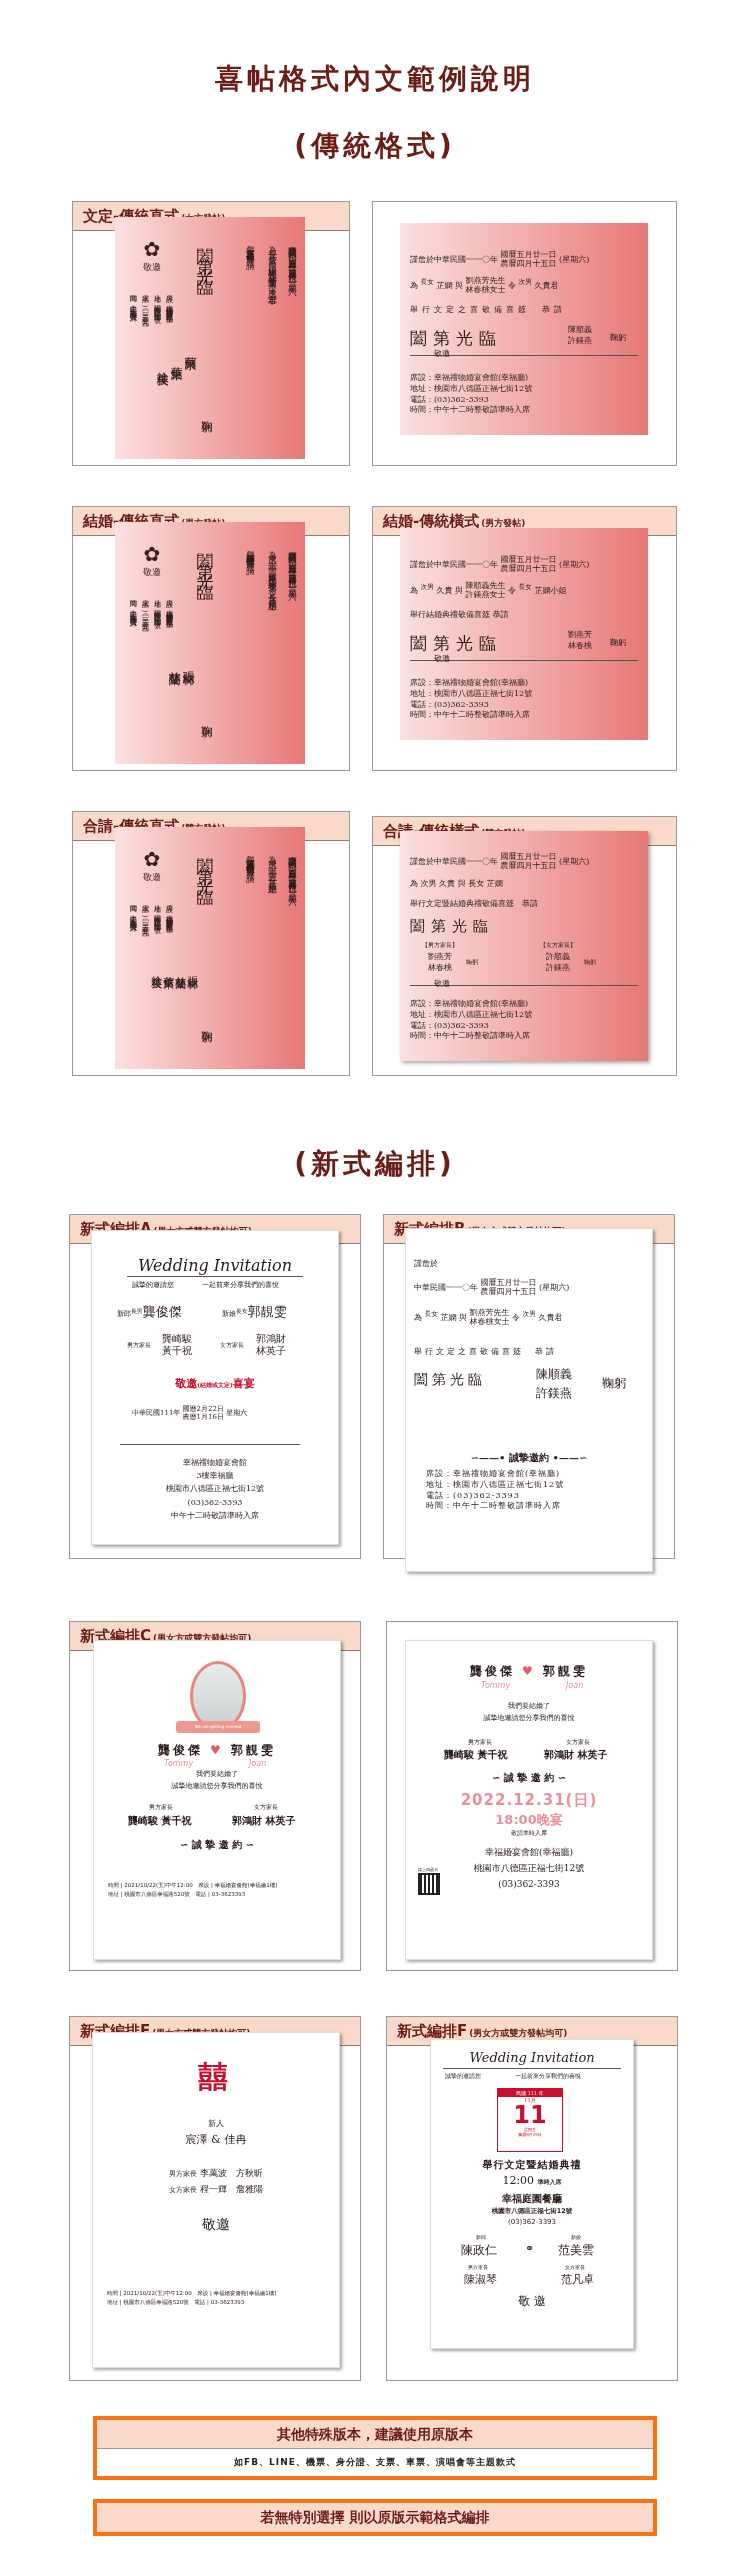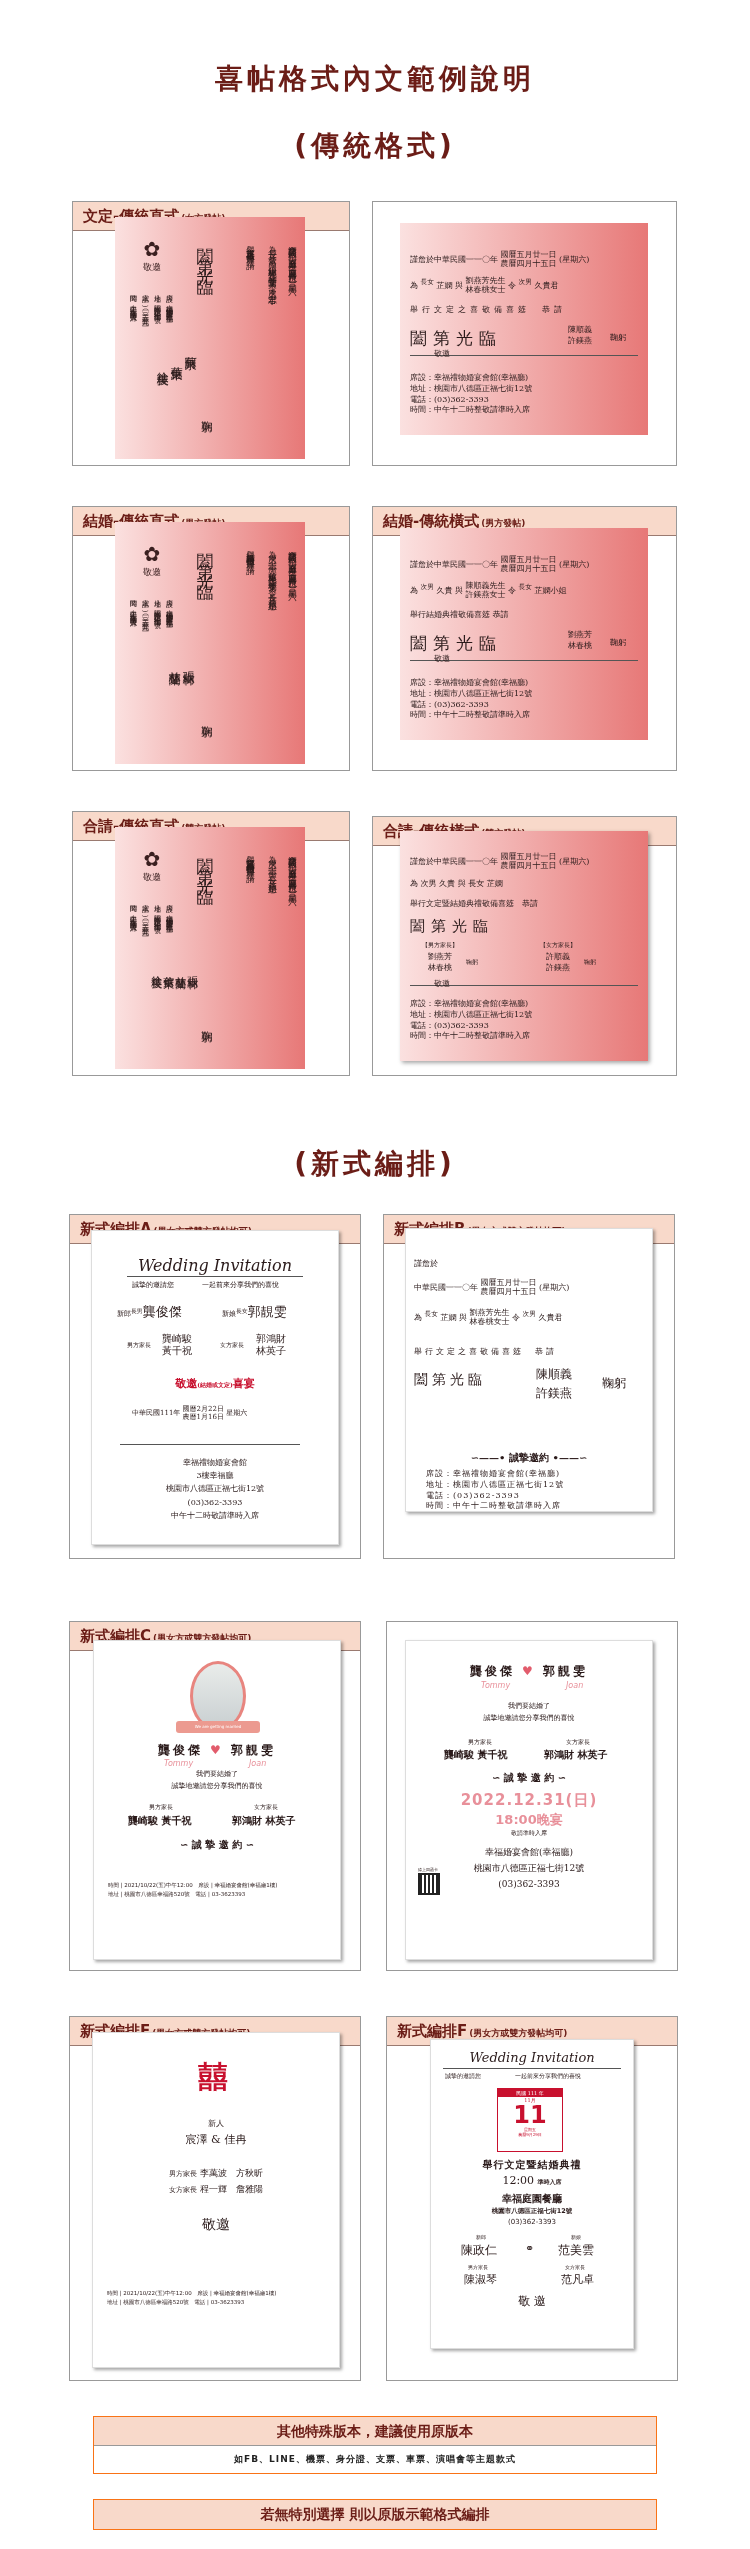--- a/index.html
+++ b/index.html
@@ -14,21 +14,21 @@
 .card{position:absolute;font-family:"DejaVu Serif","Liberation Serif",serif;color:#2a1a1a}
 .pink{background:linear-gradient(to right,#fbe1e0 0%,#f0a7a6 55%,#e77877 100%)}
 .white{background:#fff;box-shadow:2px 2px 3px rgba(0,0,0,.35);border:1px solid #ddd}
 .vcol{position:absolute;writing-mode:vertical-rl;font-size:8px;line-height:1.15;letter-spacing:1px;white-space:nowrap}
 .big{font-size:17px;letter-spacing:10px}
 .hline{font-size:8px;white-space:nowrap;line-height:1.35}
 .hcard p{position:absolute;white-space:nowrap}
 .center{text-align:center;position:absolute;left:0;right:0;white-space:nowrap}
 .red{color:#c8102e}
 .pinktext{color:#e8909a}
-.bar{position:absolute;left:93px;width:564px;border:1px solid #f97316}
+.bar{position:absolute;left:93px;width:564px;border:4px solid #f97316}
 .bar .bh{background:#f8d9ca;color:#6b1d17;font-weight:bold;text-align:center;font-size:14px;height:29px;line-height:29px;border-bottom:1px solid #999}
 .bar .bb{text-align:center;font-size:9px;font-weight:bold;height:27px;line-height:27px;letter-spacing:1px}
 .logo{position:absolute;font-size:20px;color:#3a2020;text-align:center}
 </style>
 </head>
 <body>
 
 <div class="title t1">喜帖格式內文範例說明</div>
 <div class="title t2">(傳統格式)</div>
 
@@ -154,21 +154,21 @@
     <div style="position:absolute;left:164px;top:102px;font-size:10px;line-height:1.2"><span>郭鴻財</span><br><span>林英子</span></div>
     <div class="center red" style="top:145px;font-size:11px;font-weight:bold"><span>敬邀</span><span style="font-size:6px">(結婚或文定)</span><span>喜宴</span></div>
     <div style="position:absolute;left:40px;top:174px;font-size:7px;white-space:nowrap"><span>中華民國111年</span> <span style="display:inline-block;vertical-align:middle;line-height:1.2"><span>國曆2月22日</span><br><span>農曆1月16日</span></span> <span>星期六</span></div>
     <div style="position:absolute;left:28px;right:38px;top:213px;border-top:1px solid #555"></div>
     <div class="center" style="top:225px;font-size:8px;line-height:1.65"><span>幸福禮物婚宴會館</span><br><span>3樓幸福廳</span><br><span>桃園市八德區正福七街12號</span><br><span>(03)362-3393</span><br><span>中午十二時敬請準時入席</span></div>
   </div>
 </div>
 
 <div class="panel" style="left:383px;top:1214px;width:292px;height:345px">
   <div class="hdr"><span>新式編排B</span><span class="sub">(男女方或雙方發帖均可)</span></div>
-  <div class="card white hcard" style="left:21px;top:13px;width:248px;height:284px">
+  <div class="card white hcard" style="left:21px;top:13px;width:248px;height:344px">
     <p class="hline" style="left:8px;top:30px">謹詹於</p>
     <p class="hline" style="left:8px;top:50px"><span>中華民國一一〇年</span> <span style="display:inline-block;vertical-align:middle;line-height:1.1"><span>國曆五月廿一日</span><br><span>農曆四月十五日</span></span> <span>(星期六)</span></p>
     <p class="hline" style="left:8px;top:80px"><span>為</span> <sup>長女</sup> <span>芷嫻</span> <span>與</span> <span style="display:inline-block;vertical-align:middle;line-height:1.1"><span>劉燕芳先生</span><br><span>林春桃女士</span></span> <span>令</span> <sup>次男</sup> <span>久貴君</span></p>
     <p class="hline" style="left:8px;top:118px;letter-spacing:3px">舉行文定之喜敬備喜筵　恭請</p>
     <p style="left:8px;top:142px;font-size:14px;letter-spacing:4px">闔第光臨</p>
     <p style="left:130px;top:136px;font-size:12px;line-height:1.55"><span>陳順義</span><br><span>許鎂燕</span></p>
     <p style="left:196px;top:146px;font-size:12px">鞠躬</p>
     <p class="center" style="top:222px;font-size:10px;font-weight:bold"><span>∽——•</span> <span>誠摯邀約</span> <span>•——∽</span></p>
     <p class="hline" style="left:20px;top:240px;letter-spacing:1px"><span>席設：幸福禮物婚宴會館(幸福廳)</span><br><span>地址：桃園市八德區正福七街12號</span><br><span>電話：(03)362-3393</span><br><span>時間：中午十二時整敬請準時入席</span></p>
   </div>

